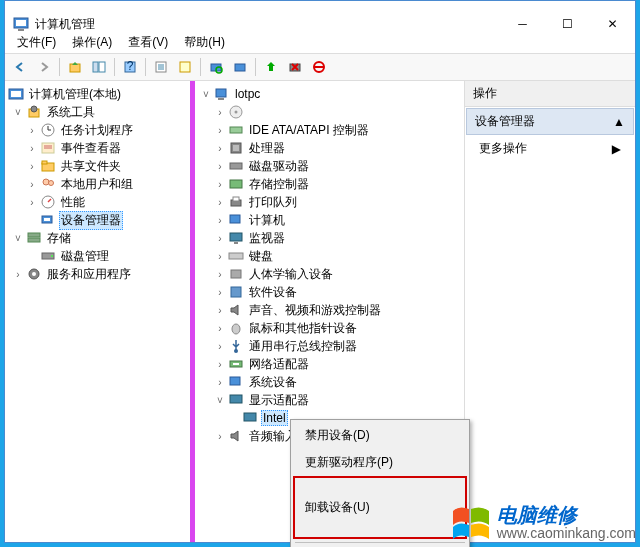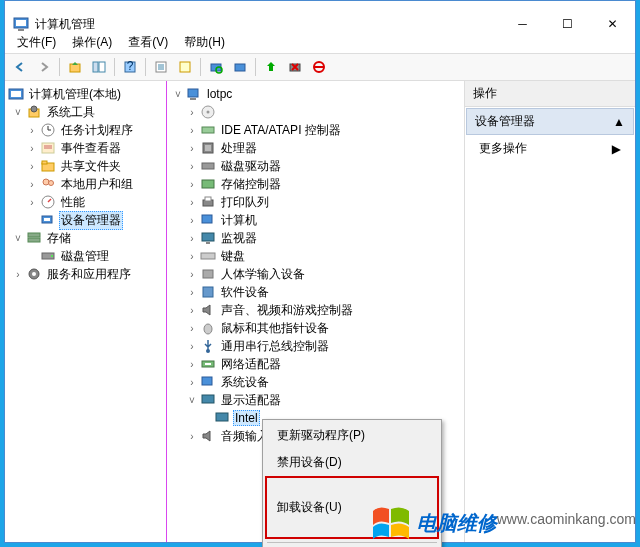--- a/index.html
+++ b/index.html
@@ -9,39 +9,39 @@
 .title-icon{width:16px;height:16px;margin-right:6px}
 .title-text{flex:1;font-size:12px}
 .winbtns{display:flex}
 .winbtn{width:45px;height:30px;display:flex;align-items:center;justify-content:center;font-family:Arial;font-size:12px}
 .menubar{height:22px;display:flex;align-items:center;padding:0 6px;gap:4px}
 .menu-item{padding:2px 6px}
 .toolbar{height:28px;border-top:1px solid #ddd;border-bottom:1px solid #ddd;display:flex;align-items:center;padding:0 4px;gap:2px;background:#f8f8f8}
 .tbtn{width:22px;height:22px;display:flex;align-items:center;justify-content:center;border:1px solid transparent}
 .tsep{width:1px;height:18px;background:#ccc;margin:0 2px}
 .body{display:flex;height:calc(100% - 80px)}
-.left-pane{width:162px;border-right:1px solid #d946ef;padding:4px 2px;overflow:auto}
+.left-pane{width:190px;border-right:5px solid #d946ef;padding:4px 2px;overflow:auto}
 .mid-pane{flex:1;border-right:1px solid #ddd;padding:4px 2px;overflow:visible;position:relative}
 .right-pane{width:170px;display:flex;flex-direction:column}
 .rp-head{background:#f0f0f0;border-bottom:1px solid #ddd;padding:4px 8px;font-weight:400}
 .rp-section{background:#dde7f3;border:1px solid #b8c8de;padding:4px 8px;display:flex;justify-content:space-between;align-items:center;margin:1px}
 .rp-item{padding:4px 14px;display:flex;justify-content:space-between;align-items:center}
 .tree-row{display:flex;align-items:center;height:18px;white-space:nowrap}
 .tw{width:14px;height:14px;display:flex;align-items:center;justify-content:center;font-size:10px;color:#666;cursor:pointer}
 .ticon{width:16px;height:16px;margin:0 3px 0 1px;flex-shrink:0}
 .tlabel{padding:1px 2px}
 .tlabel.sel{background:#cde8ff;border:1px dotted #3399ff;padding:0 1px}
 .indent{display:inline-block}
 .context-menu{position:absolute;background:#f0f0f0;border:1px solid #a0a0a0;box-shadow:2px 2px 4px rgba(0,0,0,.3);padding:2px;z-index:100;width:180px}
 .cm-item{padding:5px 12px;display:flex;align-items:center}
 .cm-sep{height:1px;background:#c0c0c0;margin:3px 2px}
 .cm-highlight{border:2px solid #d00000;padding:21px 10px}
 .watermark{position:absolute;right:4px;bottom:4px;display:flex;align-items:center;gap:4px;z-index:200}
 .wm-logo{width:44px;height:40px}
-.wm-text{display:flex;flex-direction:row;line-height:1.1}
+.wm-text{display:flex;flex-direction:column;line-height:1.1}
 .wm-cn{font-size:20px;font-weight:bold;color:#0066cc;font-style:italic}
 .wm-en{font-size:14px;color:#666}
 svg{display:block}
 </style>
 </head>
 <body>
 
 <div class="window">
 
   <div class="titlebar">
@@ -469,22 +469,22 @@
           <span class="tw">›</span>
           <span class="ticon">
             <svg viewBox="0 0 16 16">
               <path d="M3 6 L6 6 L10 3 L10 13 L6 10 L3 10 Z" fill="#888" stroke="#555"></path>
             </svg>
           </span>
           <span class="tlabel">音频输入</span>
         </div>
 
       <div class="context-menu" style="left:95px;top:338px">
+        <div class="cm-item">禁用设备(D)</div>
         <div class="cm-item">更新驱动程序(P)</div>
-        <div class="cm-item">禁用设备(D)</div>
         <div class="cm-item cm-highlight">卸载设备(U)</div>
         <div class="cm-sep"></div>
         <div class="cm-item">扫描检测硬件改动(A)</div>
         <div class="cm-sep"></div>
         <div class="cm-item">属性(R)</div>
       </div>
     </div>
 
     <div class="right-pane">
       <div class="rp-head">操作</div>

